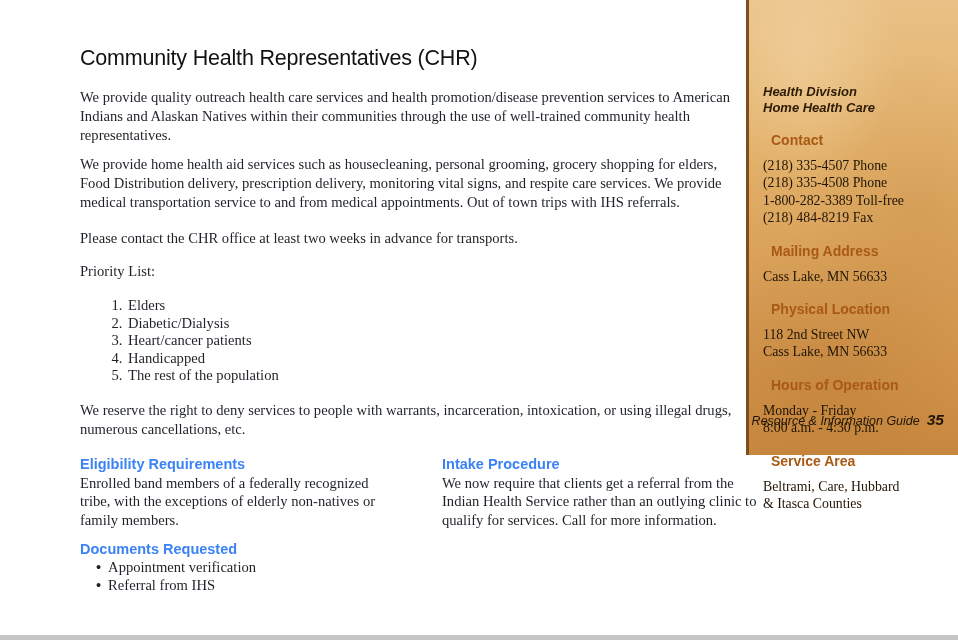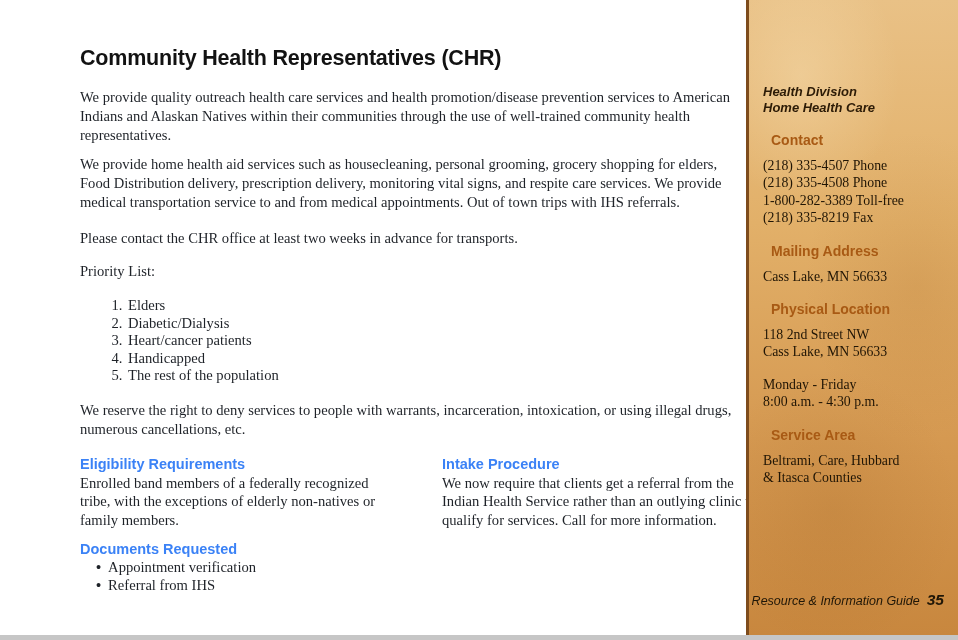--- a/index.html
+++ b/index.html
@@ -11,21 +11,21 @@
     font-family:"Liberation Serif", serif;
     color:#1e2228;
   }
   
   .main{
     position:absolute;left:80px;top:46px;width:658px;
   }
   .doc-title{
     margin:0;
     font-family:"Liberation Sans", sans-serif;
-    font-weight:700;
+    font-weight:400;
     font-size:21.5px;
     line-height:24px;
     color:#121212;
     letter-spacing:-0.2px;
   }
   .para{
     margin:0;
     font-size:14.6px;
     line-height:19px;
   }
@@ -64,21 +64,21 @@
     font-size:14.6px;line-height:17.5px;
   }
   ul.doc-list li::before{
     content:"\2022";
     font-weight:700;
     margin-right:7px;
   }
   
   .sidebar{
     position:absolute;left:746px;top:0;
-    width:212px;height:635px;
+    width:212px;height:455px;
     box-sizing:border-box;
     border-left:3px solid #7e4c1d;
     background:
       radial-gradient(ellipse 140px 180px at 25% 12%, rgba(255,240,205,0.30), rgba(255,240,205,0) 70%),
       radial-gradient(ellipse 160px 220px at 80% 45%, rgba(150,85,20,0.12), rgba(150,85,20,0) 70%),
       radial-gradient(ellipse 180px 200px at 40% 80%, rgba(120,65,10,0.10), rgba(120,65,10,0) 70%),
       linear-gradient(180deg,#e9c186 0%,#e2b069 35%,#d4974f 72%,#c8873e 100%);
     padding:84px 12px 0 14px;
   }
   .division{
@@ -168,35 +168,36 @@
     <div class="division">
       <div>Health Division</div>
       <div>Home Health Care</div>
     </div>
 
     <div class="sb-section">
       <h3 class="sb-heading">Contact</h3>
       <div class="sb-line">(218) 335-4507 Phone</div>
       <div class="sb-line">(218) 335-4508 Phone</div>
       <div class="sb-line">1-800-282-3389 Toll-free</div>
-      <div class="sb-line">(218) 335-8219 Fax</div>
+      <div class="sb-line">(218) 484-8219 Fax</div>
     </div>
 
     <div class="sb-section">
       <h3 class="sb-heading">Mailing Address</h3>
       <div class="sb-line">Cass Lake, MN 56633</div>
     </div>
 
     <div class="sb-section">
       <h3 class="sb-heading">Physical Location</h3>
       <div class="sb-line">118 2nd Street NW</div>
       <div class="sb-line">Cass Lake, MN 56633</div>
     </div>
 
     <div class="sb-section">
+      <h3 class="sb-heading">Hours of Operation</h3>
       <div class="sb-line">Monday - Friday</div>
       <div class="sb-line">8:00 a.m. - 4:30 p.m.</div>
     </div>
 
     <div class="sb-section">
       <h3 class="sb-heading">Service Area</h3>
       <div class="sb-line">Beltrami, Care, Hubbard</div>
       <div class="sb-line">&amp; Itasca Counties</div>
     </div>
 

